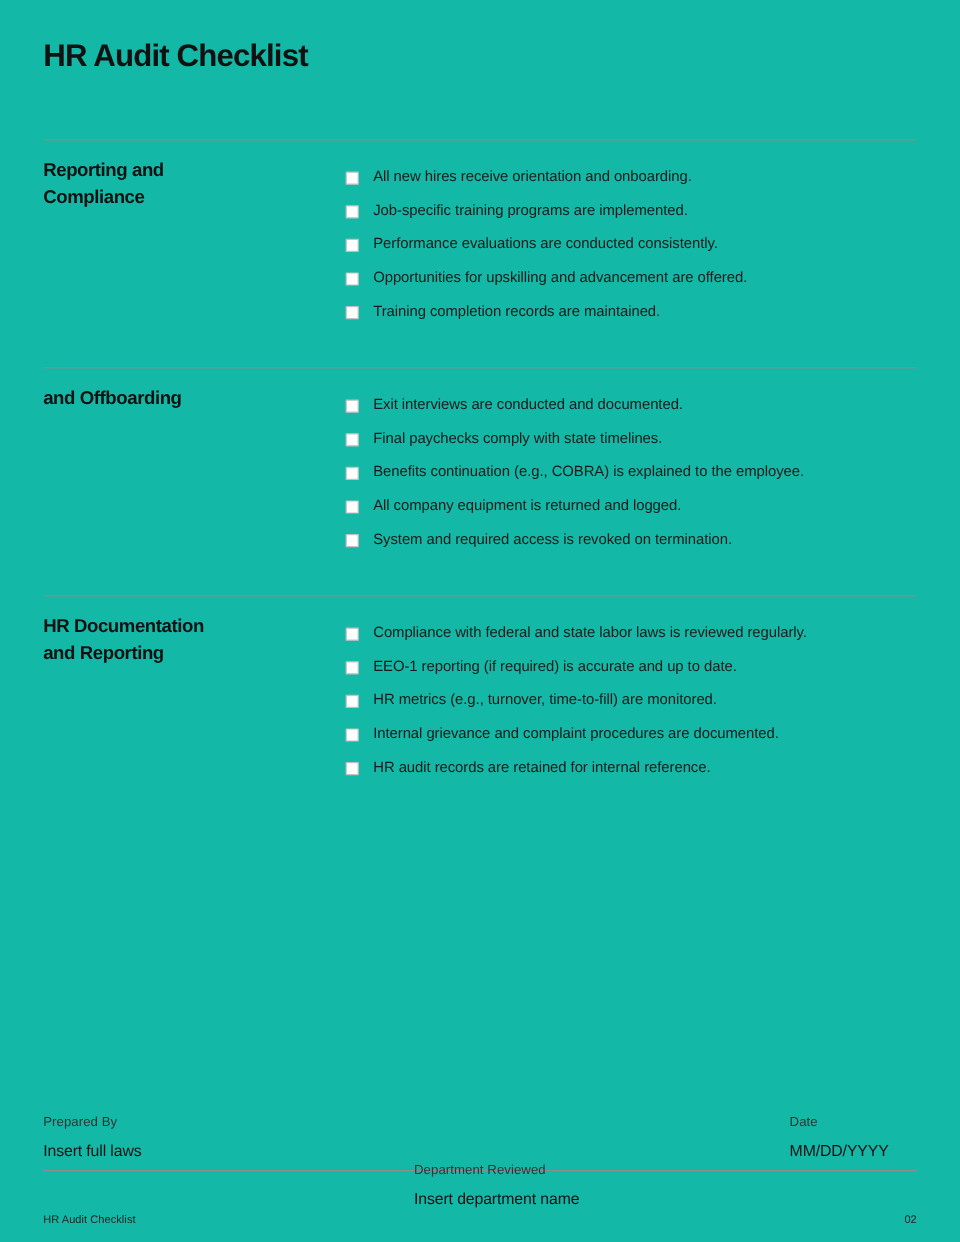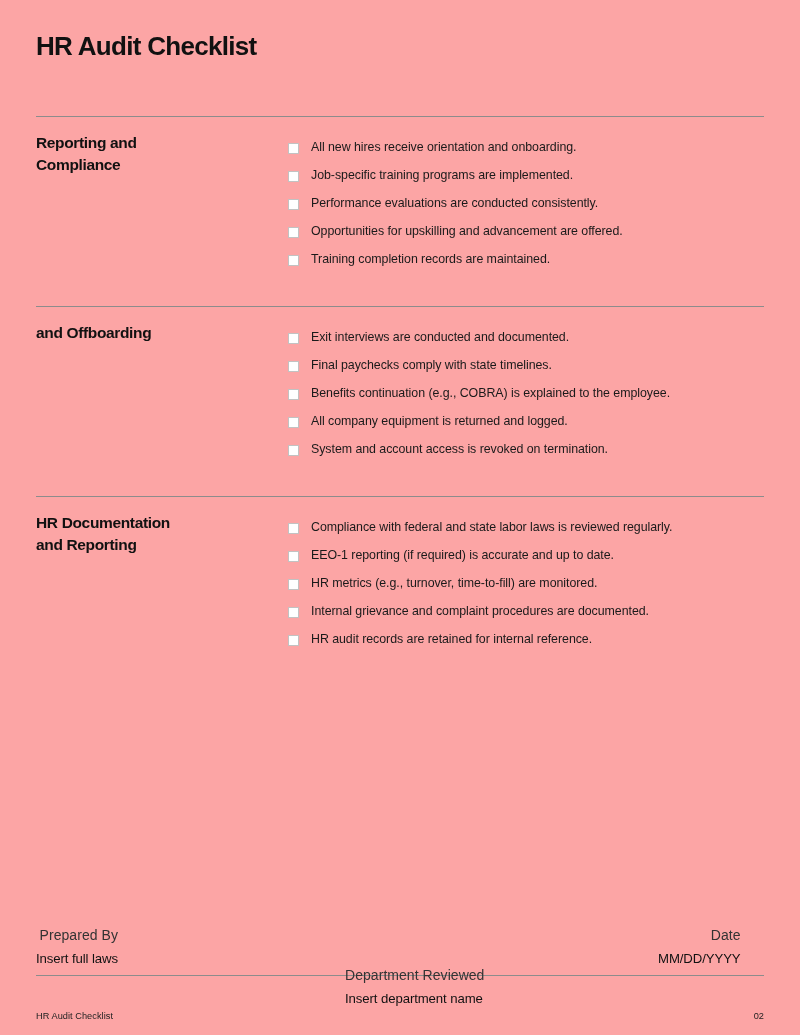--- a/index.html
+++ b/index.html
@@ -10,21 +10,21 @@
   }
   body {
     font-family: "Liberation Sans", sans-serif;
     color: #111111;
     -webkit-font-smoothing: antialiased;
   }
   .page {
     position: relative;
     width: 800px;
     height: 1035px;
-    background: #fca5a5;
+    background: #14b8a6;
     overflow: hidden;
     box-sizing: border-box;
   }
 
   
   .doc-title {
     position: absolute;
     left: 36px;
     top: 30px;
     font-size: 26px;
@@ -118,26 +118,25 @@
     height: 45px;
   }
   .sig-field {
     position: absolute;
     top: 0;
   }
   .sig-field.f1 { left: 0px; }
   .sig-field.f2 { left: 309px; margin-top: 40px; }
   .sig-field.f3 { left: 622px; }
   .sig-caption {
-    font-size: 14px;
+    font-size: 11px;
     line-height: 11px;
     color: #333333;
     letter-spacing: 0.05px;
     white-space: nowrap;
-    text-align: right;
   }
   .sig-value {
     margin-top: 10px;
     font-size: 13.2px;
     line-height: 16px;
     color: #111111;
     letter-spacing: -0.1px;
     white-space: nowrap;
   }
   .sig-rule {
@@ -224,21 +223,21 @@
           <div class="check-item">
             <span class="checkbox"></span>
             <span class="item-label">Benefits continuation (e.g., COBRA) is explained to the employee.</span>
           </div>
           <div class="check-item">
             <span class="checkbox"></span>
             <span class="item-label">All company equipment is returned and logged.</span>
           </div>
           <div class="check-item">
             <span class="checkbox"></span>
-            <span class="item-label">System and account access is revoked on termination.</span>
+            <span class="item-label">System and required access is revoked on termination.</span>
           </div>
         </div>
       </div>
       <div class="section-spacer"></div>
     </div>
 
     <div class="section">
       <div class="section-rule"></div>
       <div class="section-body">
         <div class="section-heading">

